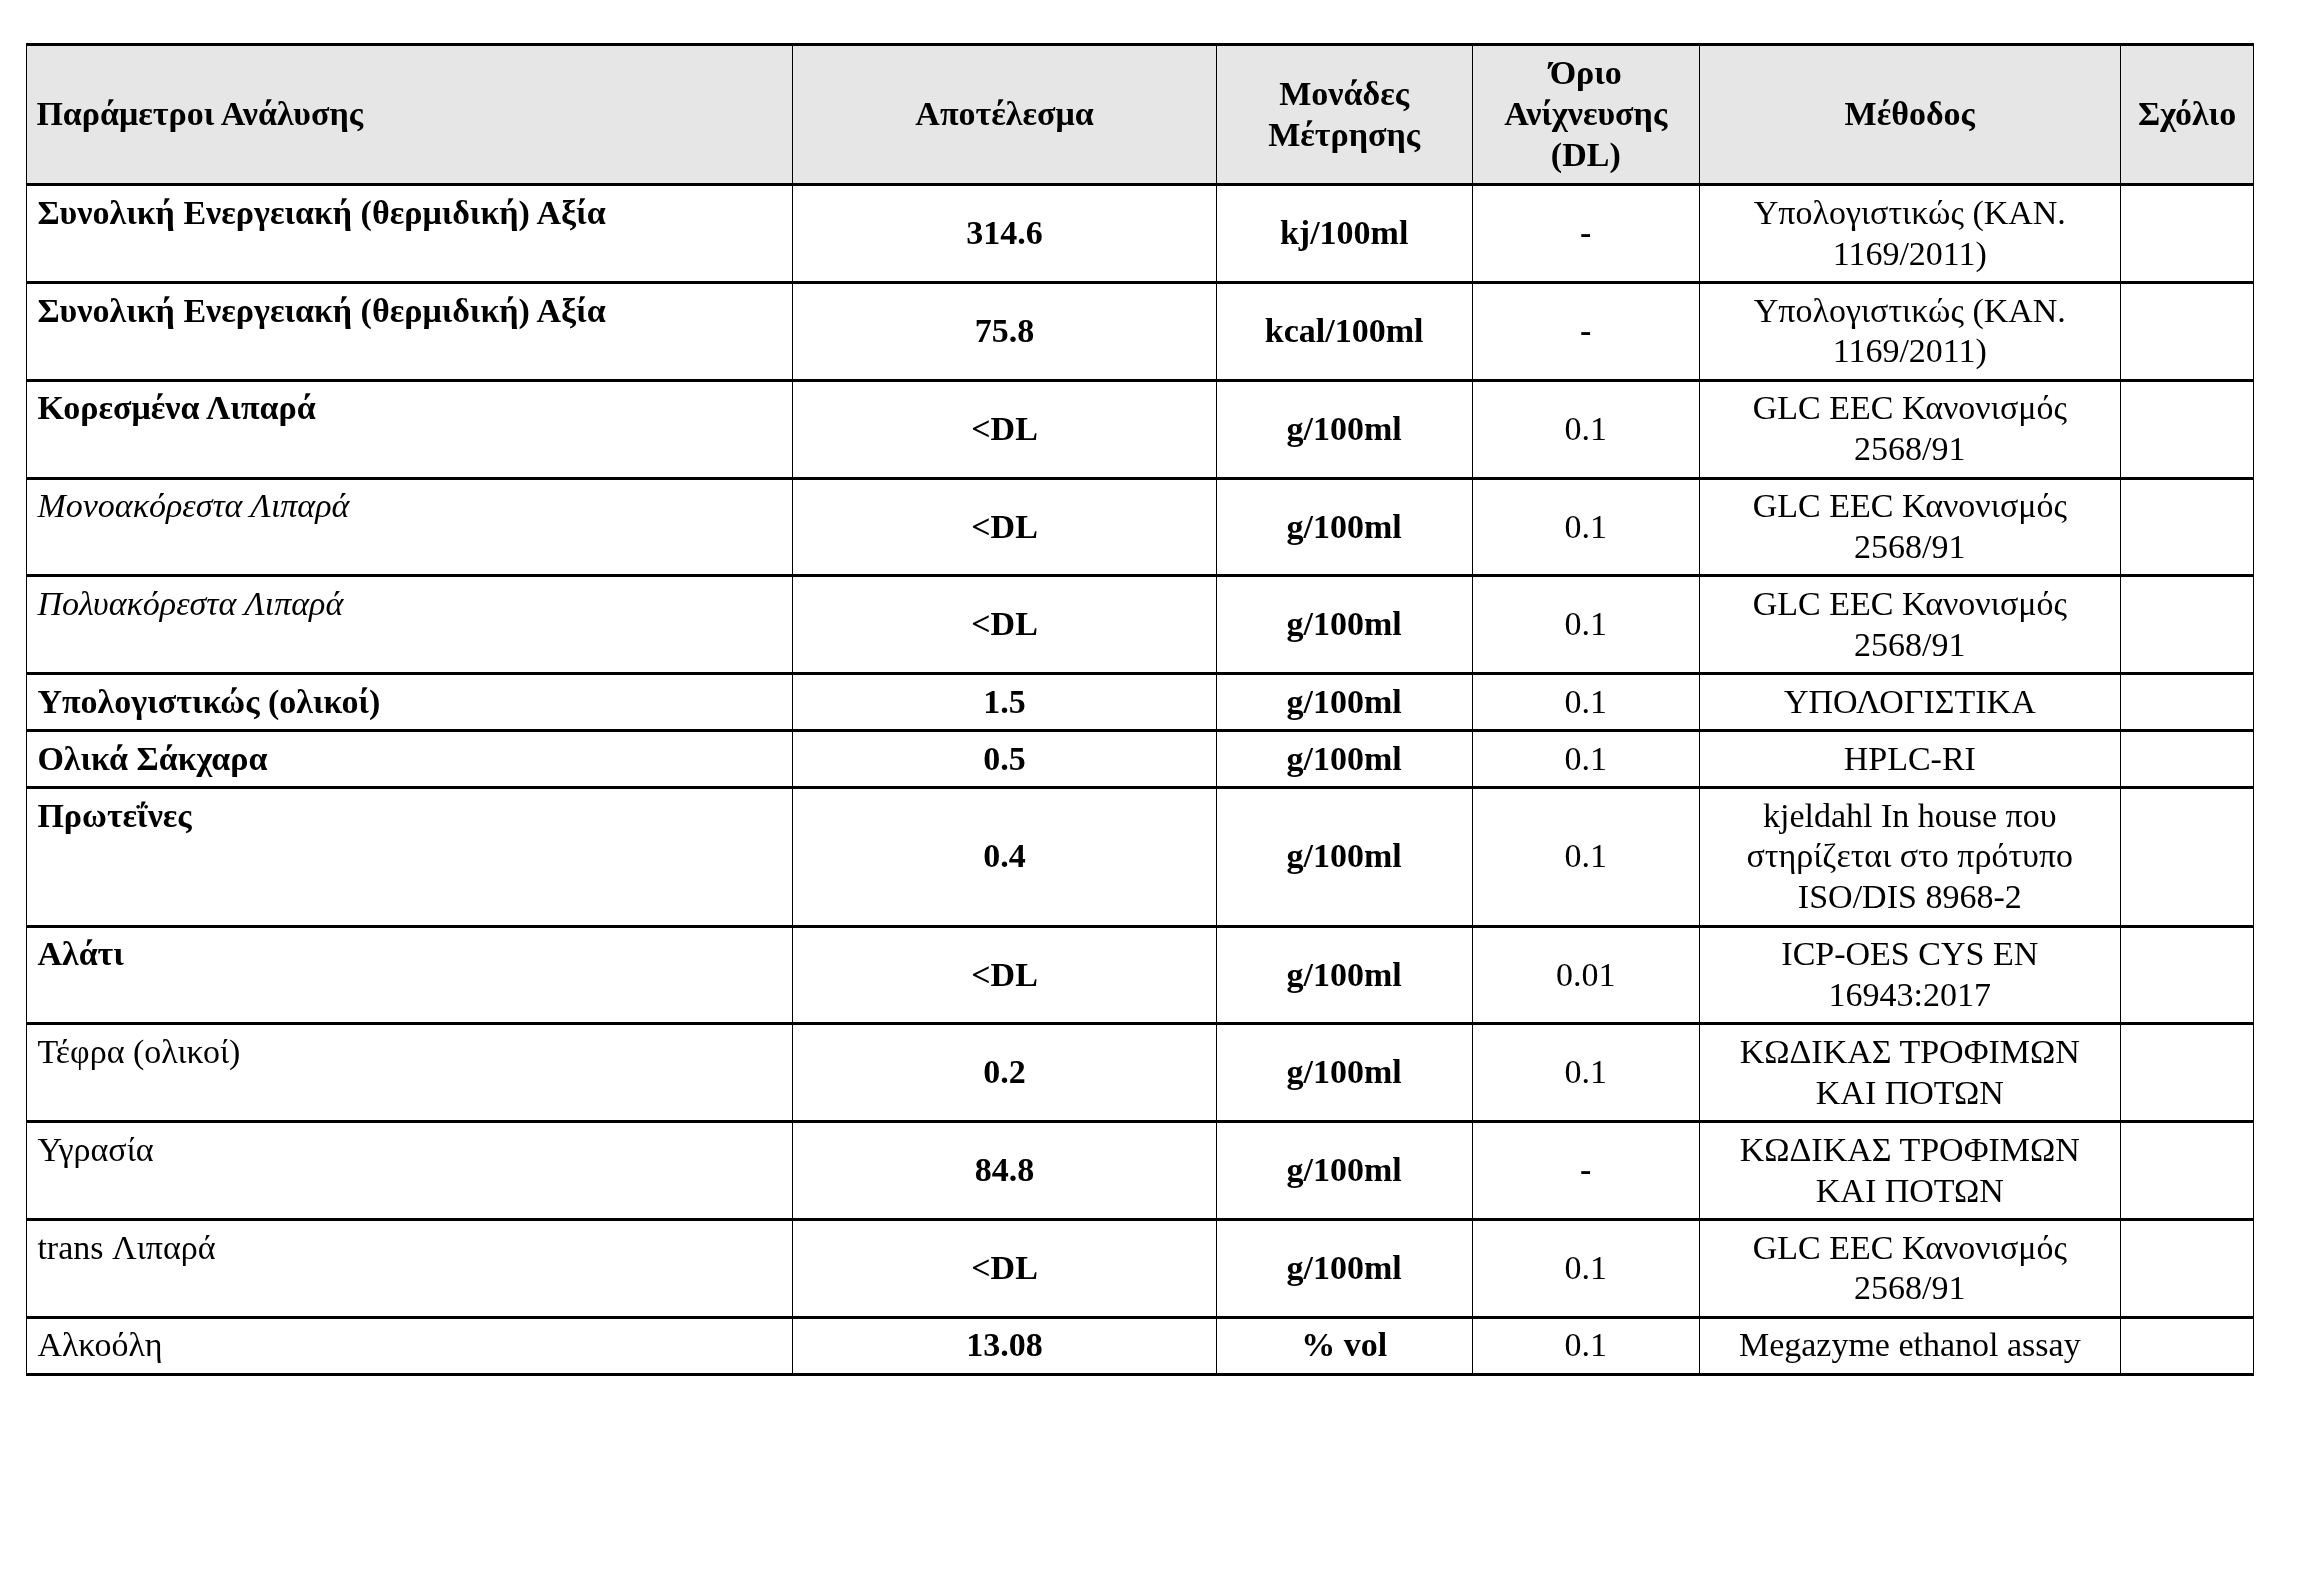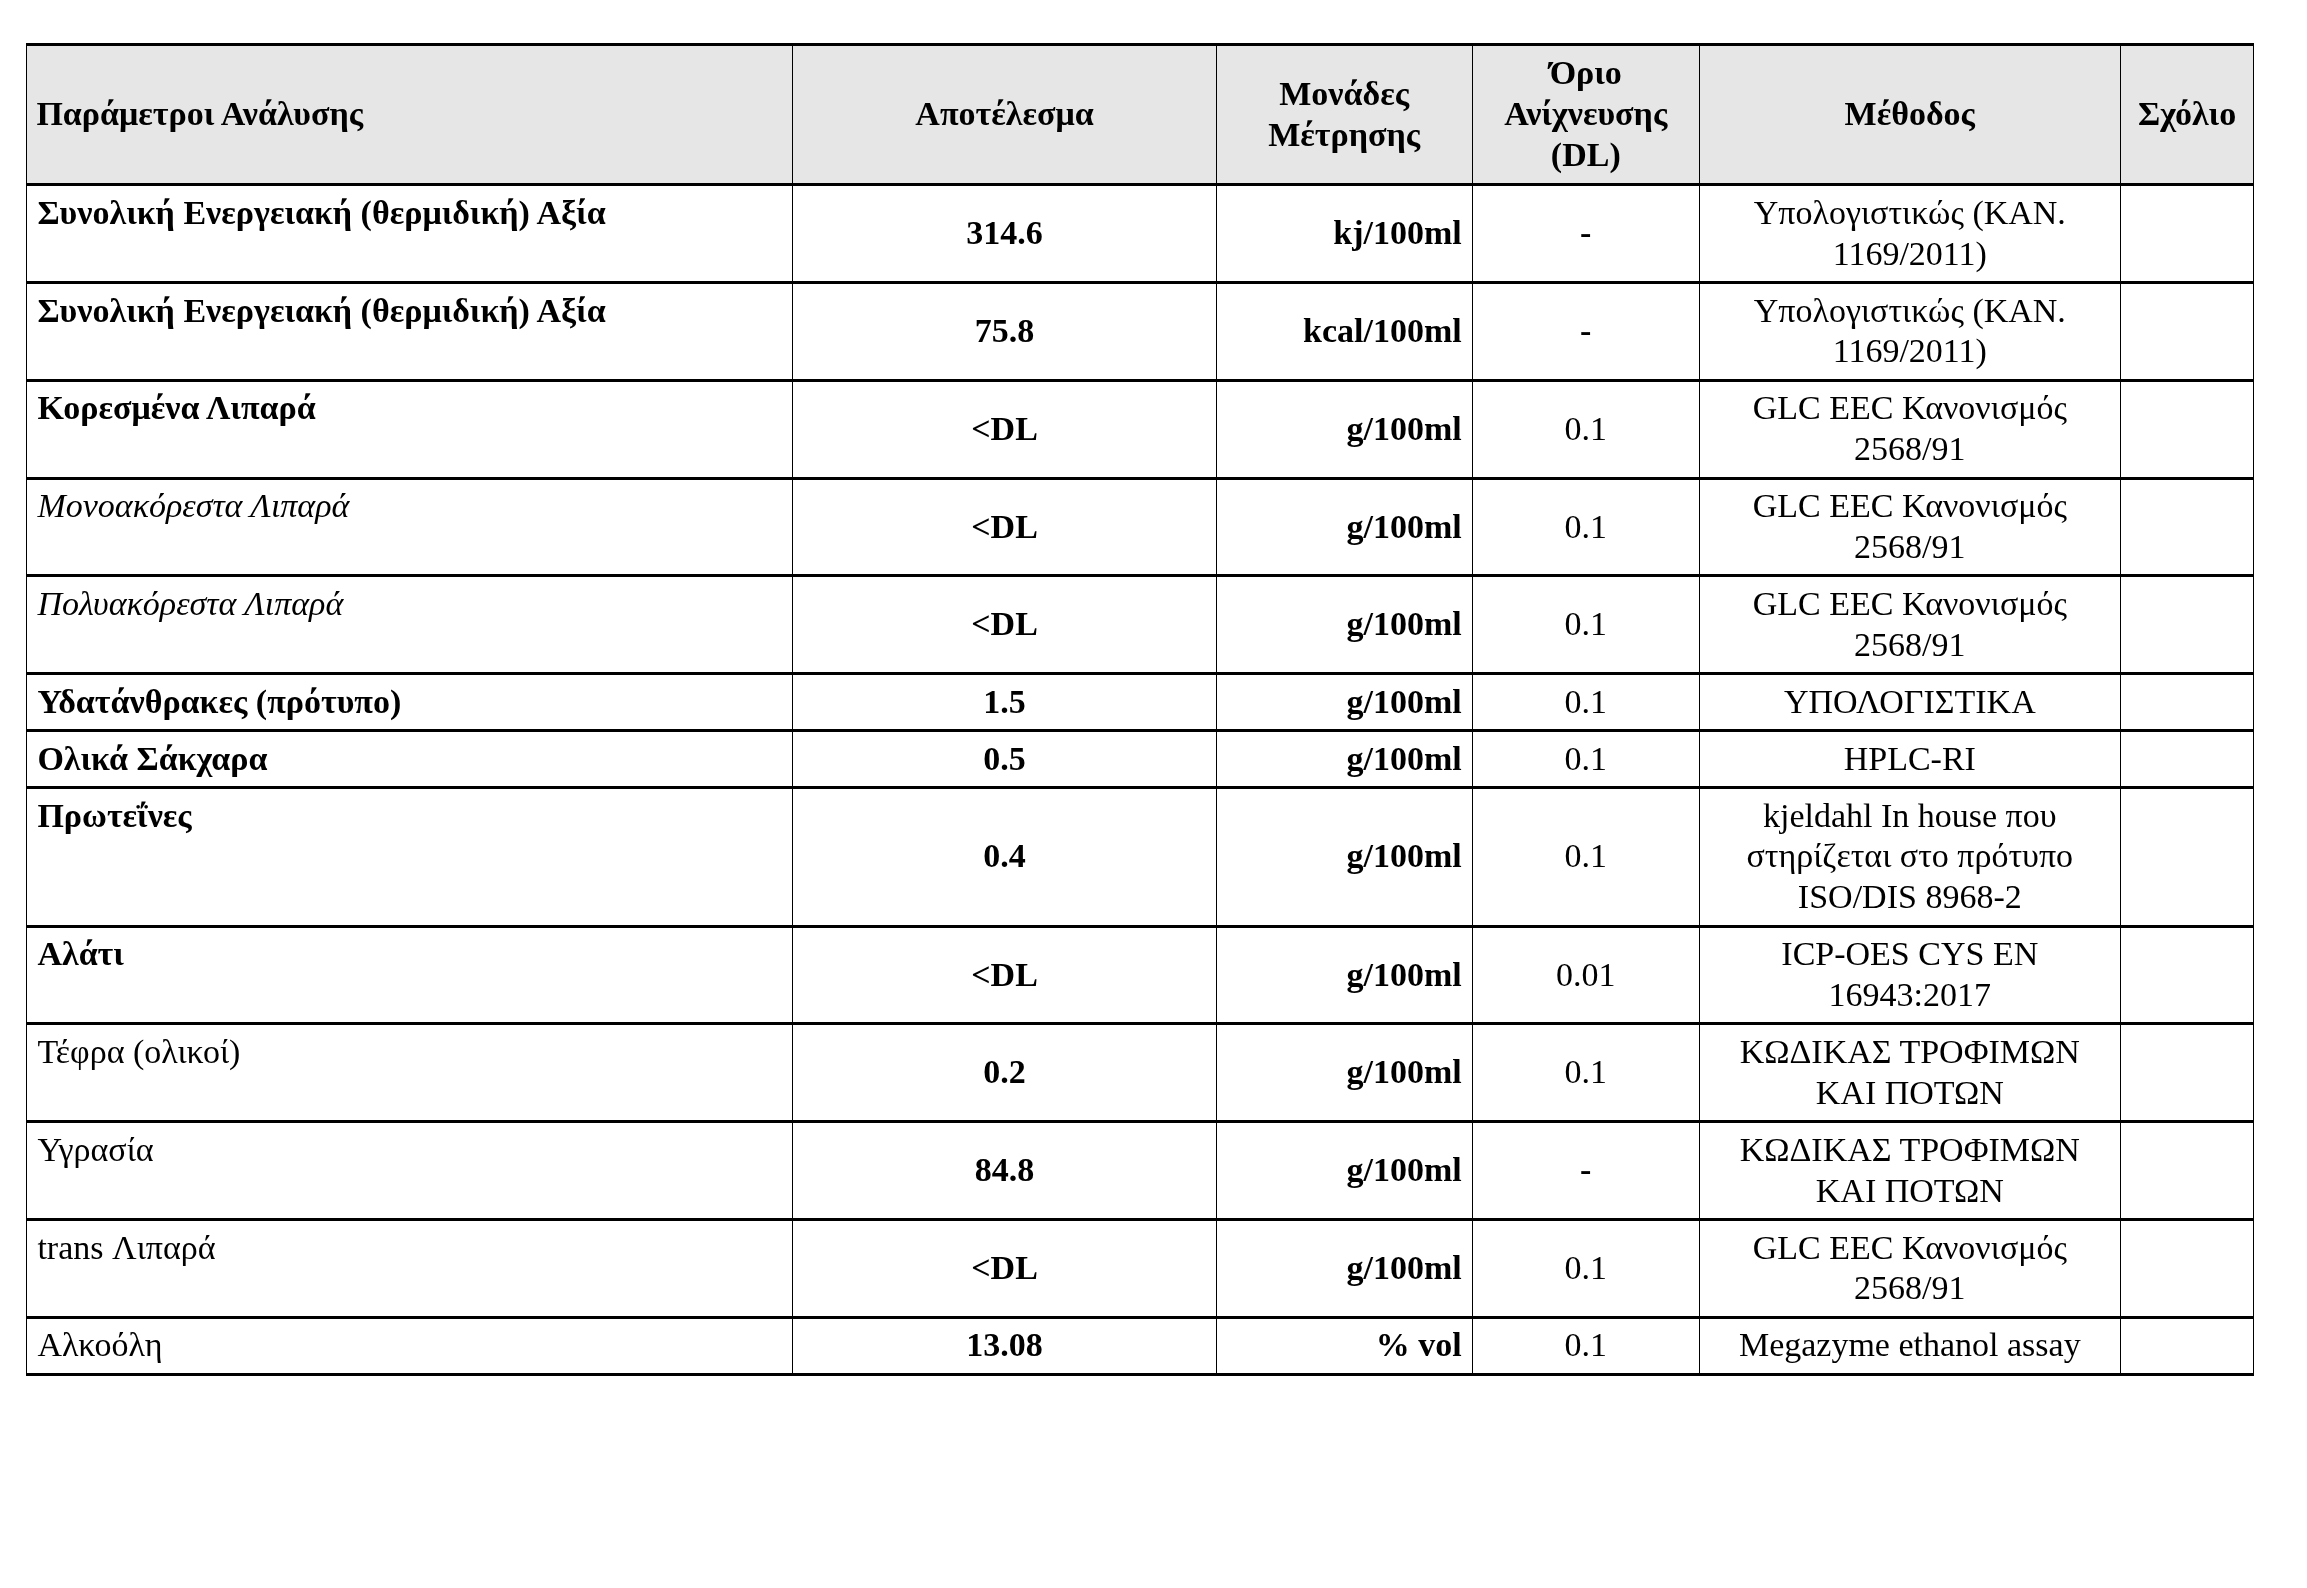--- a/index.html
+++ b/index.html
@@ -64,21 +64,21 @@
     padding-top: 8.3px;
   }
   td.cell-param.style-bold   { font-weight: bold; }
   td.cell-param.style-italic { font-style: italic; }
   td.cell-result {
     text-align: center;
     vertical-align: middle;
     font-weight: bold;
   }
   td.cell-units {
-    text-align: right;
+    text-align: center;
     vertical-align: middle;
     font-weight: bold;
   }
   td.cell-dl {
     text-align: center;
     vertical-align: middle;
   }
   td.cell-dl.dash { font-weight: bold; }
   td.cell-method {
     text-align: center;
@@ -149,21 +149,21 @@
         </tr>
         <tr>
           <td class="cell-param style-italic">Πολυακόρεστα Λιπαρά</td>
           <td class="cell-result">&lt;DL</td>
           <td class="cell-units">g/100ml</td>
           <td class="cell-dl">0.1</td>
           <td class="cell-method">GLC EEC Κανονισμός 2568/91</td>
           <td class="cell-comment"></td>
         </tr>
         <tr>
-          <td class="cell-param style-bold">Υδατάνθρακες (πρότυπο)</td>
+          <td class="cell-param style-bold">Υπολογιστικώς (ολικοί)</td>
           <td class="cell-result">1.5</td>
           <td class="cell-units">g/100ml</td>
           <td class="cell-dl">0.1</td>
           <td class="cell-method">ΥΠΟΛΟΓΙΣΤΙΚΑ</td>
           <td class="cell-comment"></td>
         </tr>
         <tr>
           <td class="cell-param style-bold">Ολικά Σάκχαρα</td>
           <td class="cell-result">0.5</td>
           <td class="cell-units">g/100ml</td>

